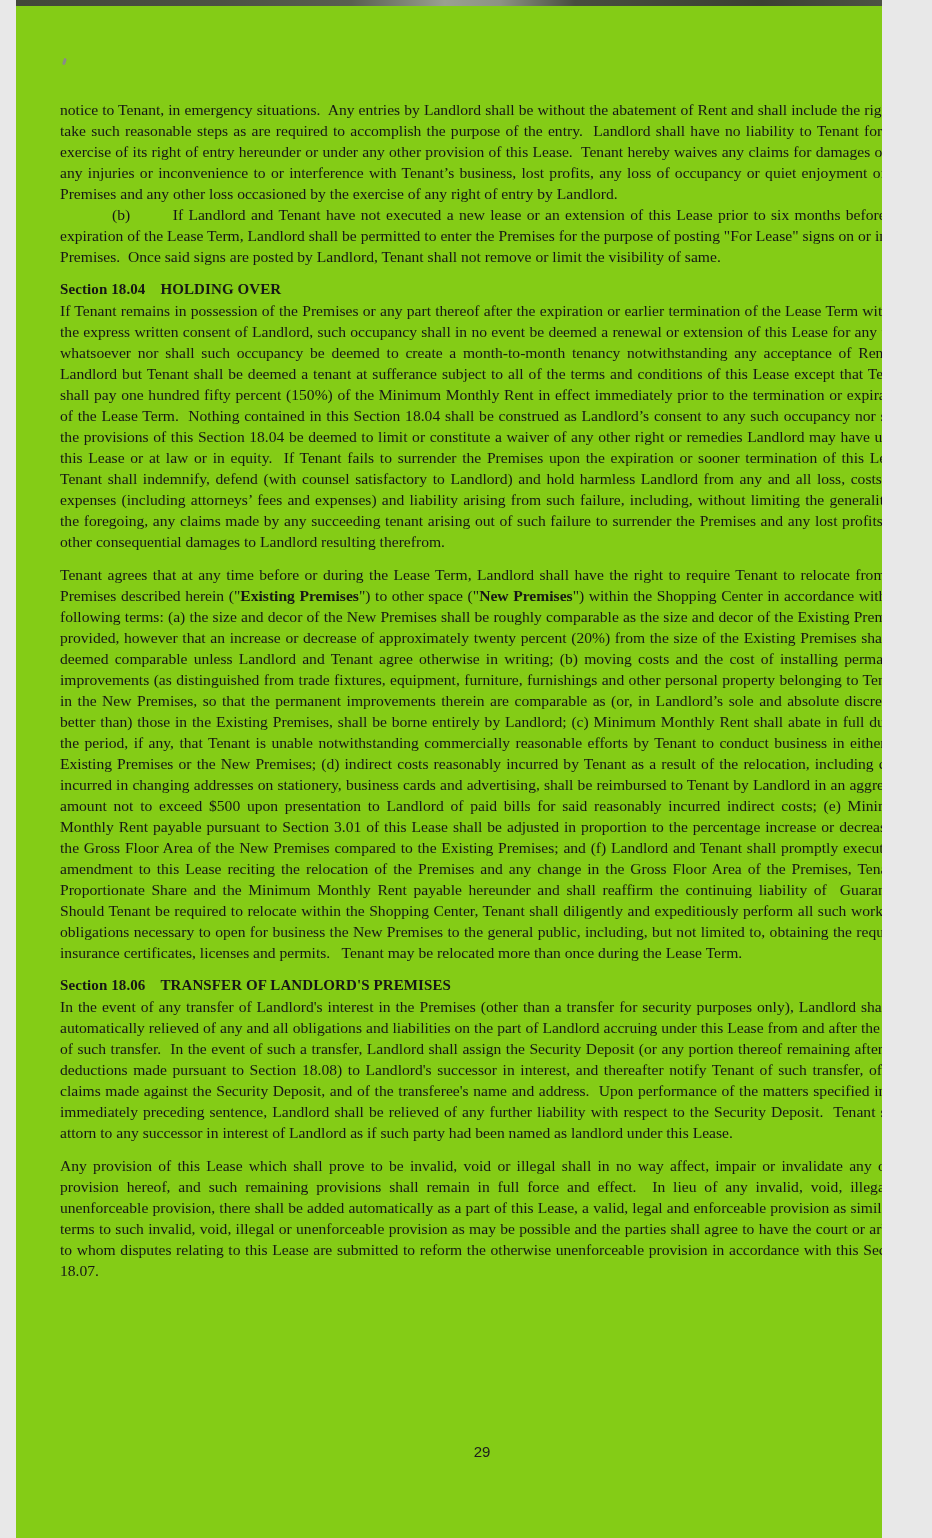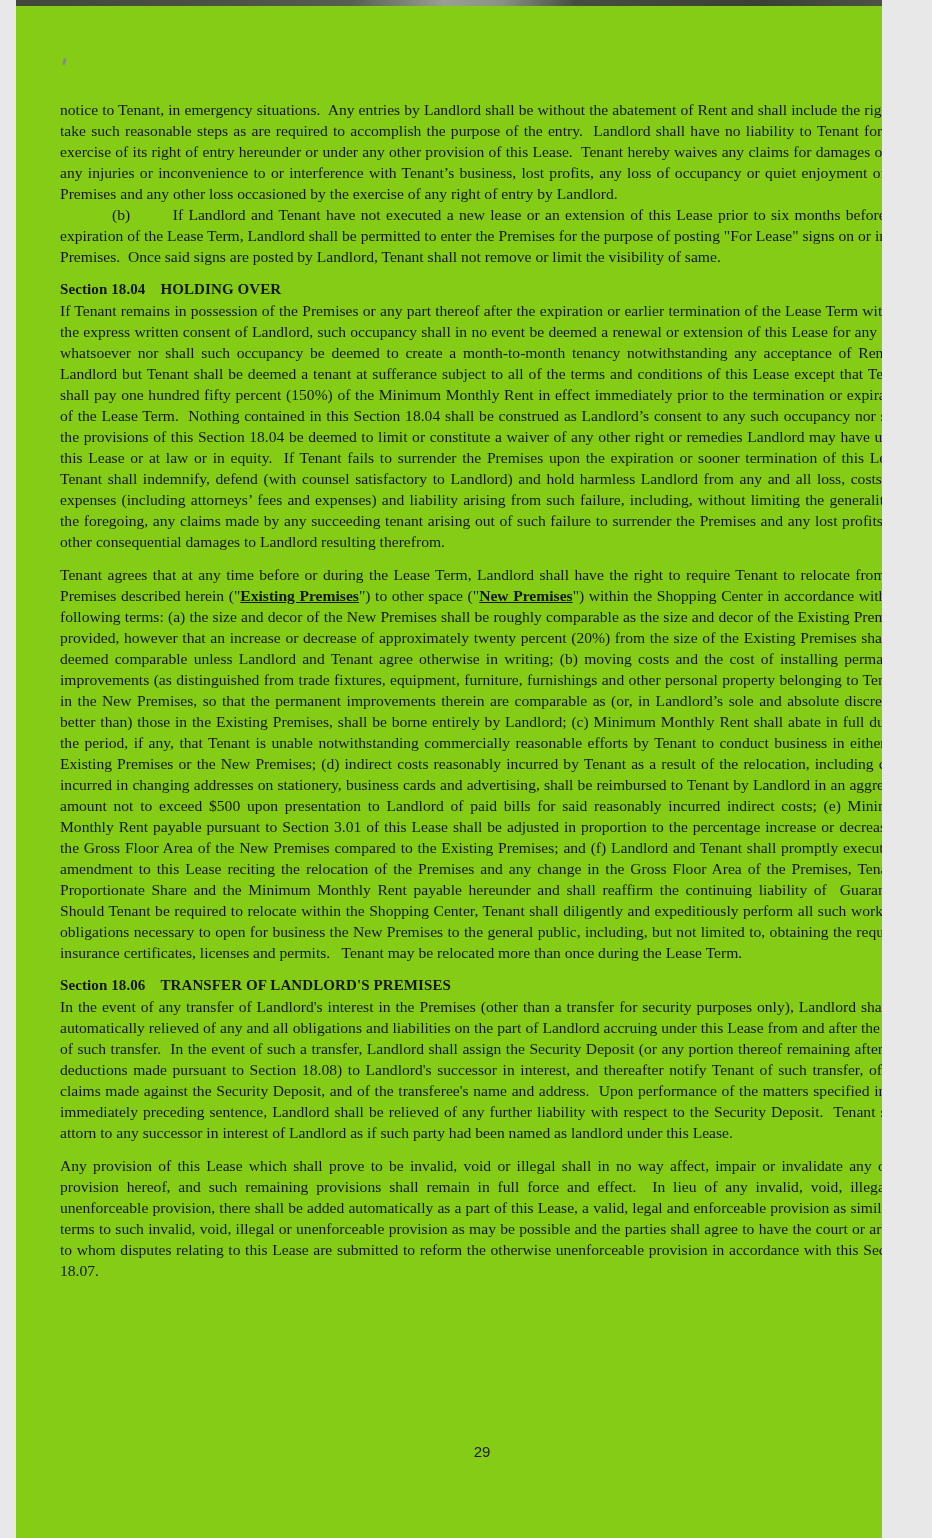--- a/index.html
+++ b/index.html
@@ -33,21 +33,21 @@
   .content p { margin:0; }
   .p-continuation { margin-bottom:26px; }
   .p-b { margin-bottom:12px; text-indent:52px; }
   section { margin-top:12px; }
   .sec-heading {
     margin:0; font-size:15px; line-height:21px; font-weight:bold;
     text-align:left; letter-spacing:.1px;
   }
   .sec-heading .sec-num { margin-right:15px; }
   .sec-body { margin:0; }
-  .b { font-weight:bold;text-decoration:underline; }
+  .b { font-weight:bold; }
   .u { }
 
   .footer-page-number {
     position:absolute; top:1443px; left:0; width:932px;
     text-align:center;
     font-family:"Liberation Sans", sans-serif;
     font-size:15px; color:#1d1d1d;
   }
 </style>
 </head>

